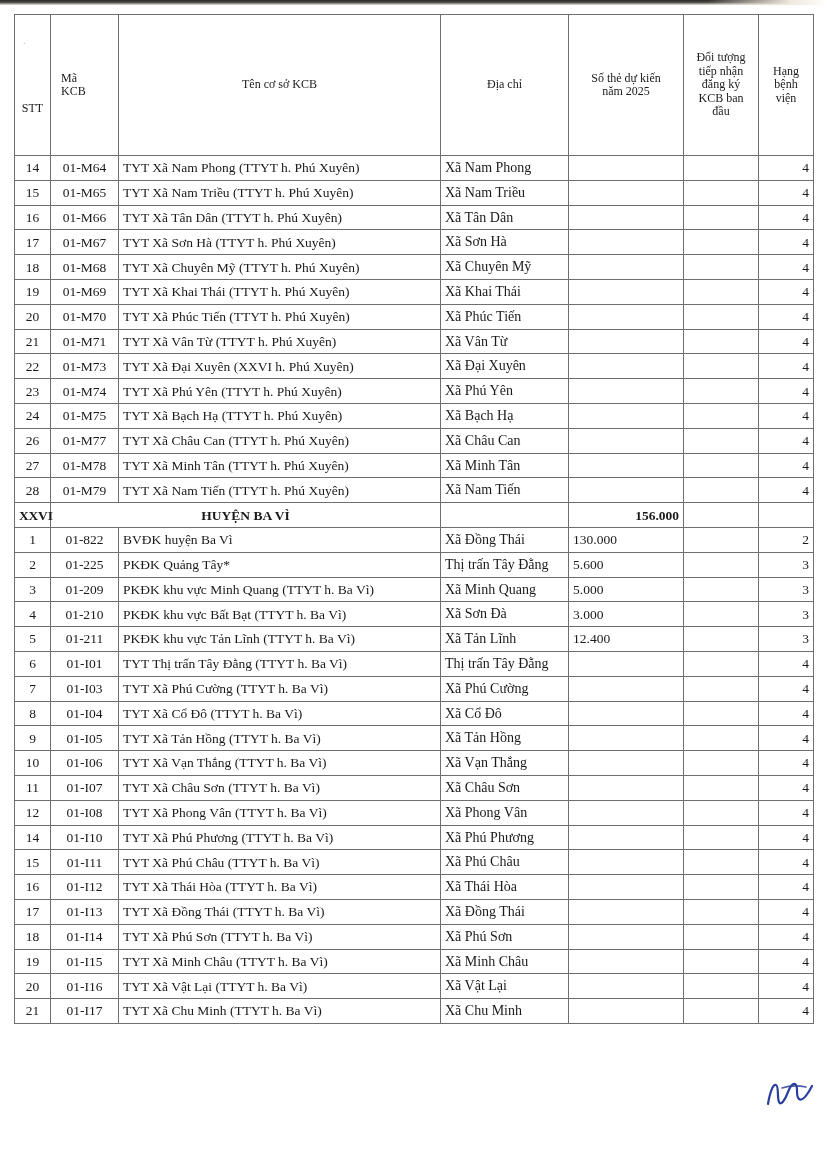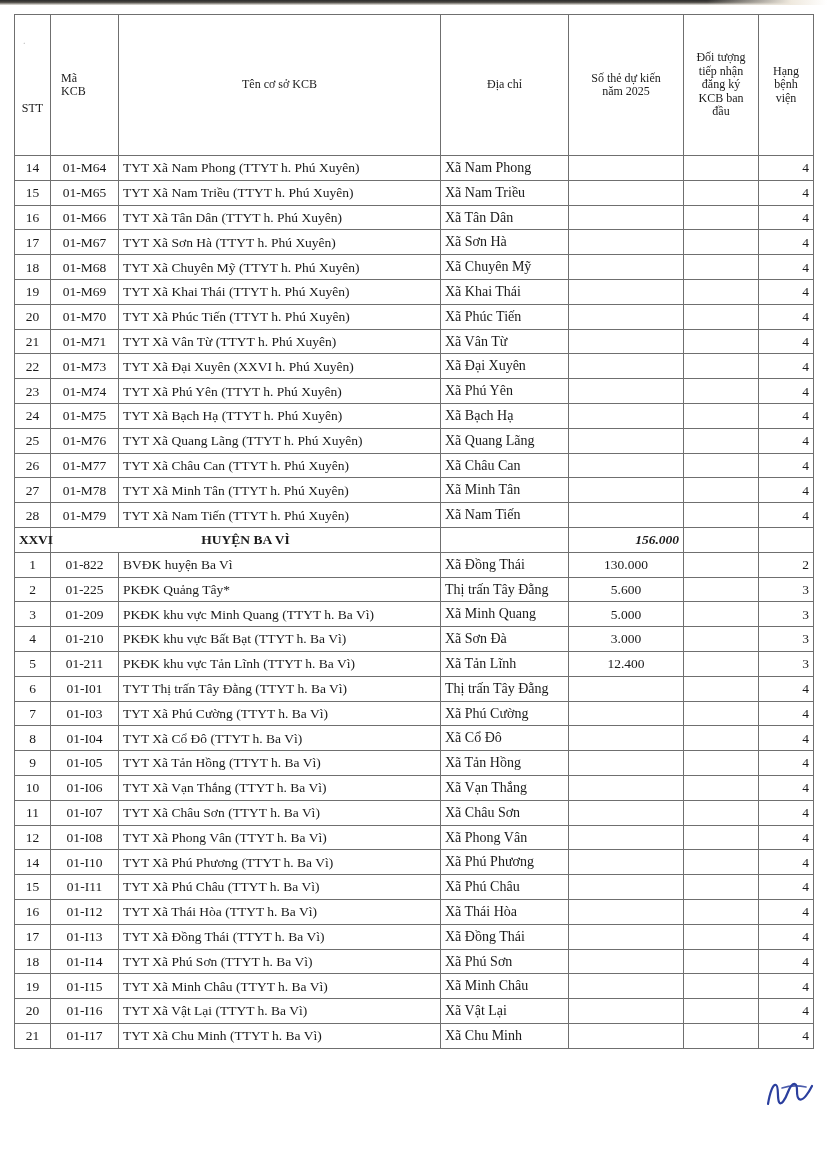--- a/index.html
+++ b/index.html
@@ -92,37 +92,37 @@
     text-align: left;
     padding-left: 6px;
     font-size: 13.5px;
   }
   td.cell-dia {
     text-align: left;
     padding-left: 6px;
     font-size: 14px;
   }
   td.cell-so {
-    text-align: center;
+    text-align: left;
     padding-right: 7px;
     font-size: 13.5px;
   }
   td.cell-doi { text-align: center; }
   td.cell-hang {
     text-align: right;
     padding-right: 7px;
     font-size: 13.5px;
   }
 
   tr.section-row td {
     font-weight: bold;
     font-size: 13.5px;
   }
   tr.section-row td.cell-stt { text-align: center; letter-spacing: -0.2px; }
-  tr.section-row td.cell-so  { text-align: right; font-style: italic; }
+  tr.section-row td.cell-so  { text-align: right; }
 
   
   .header-speck {
     position: absolute;
     left: 22px;
     top: 38px;
     width: 5px;
     height: 5px;
     color: #8a8a8a;
     font-size: 9px;
@@ -279,29 +279,20 @@
         <tr>
           <td class="cell-stt">24</td>
           <td class="cell-ma">01-M75</td>
           <td class="cell-ten">TYT Xã Bạch Hạ (TTYT h. Phú Xuyên)</td>
           <td class="cell-dia">Xã Bạch Hạ</td>
           <td class="cell-so"></td>
           <td class="cell-doi"></td>
           <td class="cell-hang">4</td>
         </tr>
         <tr>
-          <td class="cell-stt">25</td>
-          <td class="cell-ma">01-M76</td>
-          <td class="cell-ten">TYT Xã Quang Lãng (TTYT h. Phú Xuyên)</td>
-          <td class="cell-dia">Xã Quang Lãng</td>
-          <td class="cell-so"></td>
-          <td class="cell-doi"></td>
-          <td class="cell-hang">4</td>
-        </tr>
-        <tr>
           <td class="cell-stt">26</td>
           <td class="cell-ma">01-M77</td>
           <td class="cell-ten">TYT Xã Châu Can (TTYT h. Phú Xuyên)</td>
           <td class="cell-dia">Xã Châu Can</td>
           <td class="cell-so"></td>
           <td class="cell-doi"></td>
           <td class="cell-hang">4</td>
         </tr>
         <tr>
           <td class="cell-stt">27</td>

